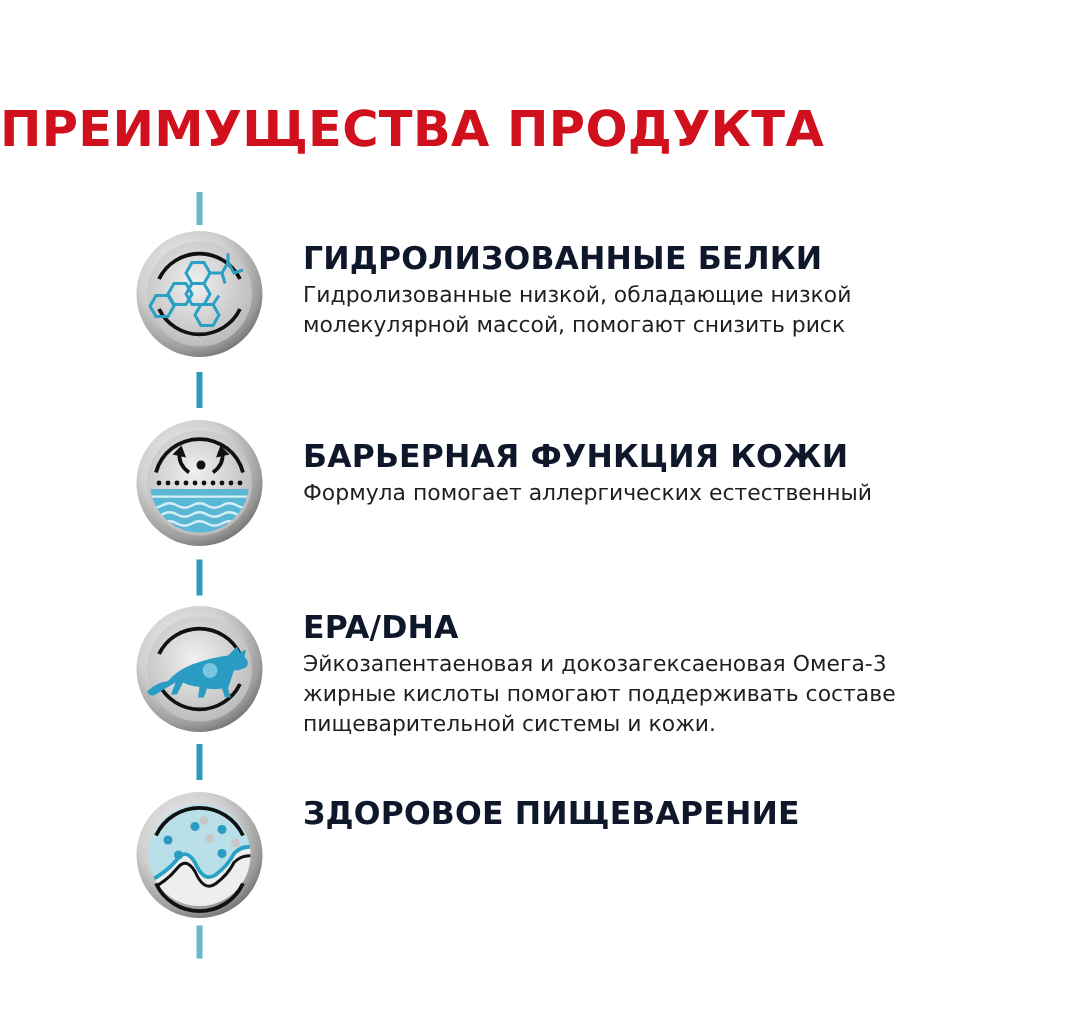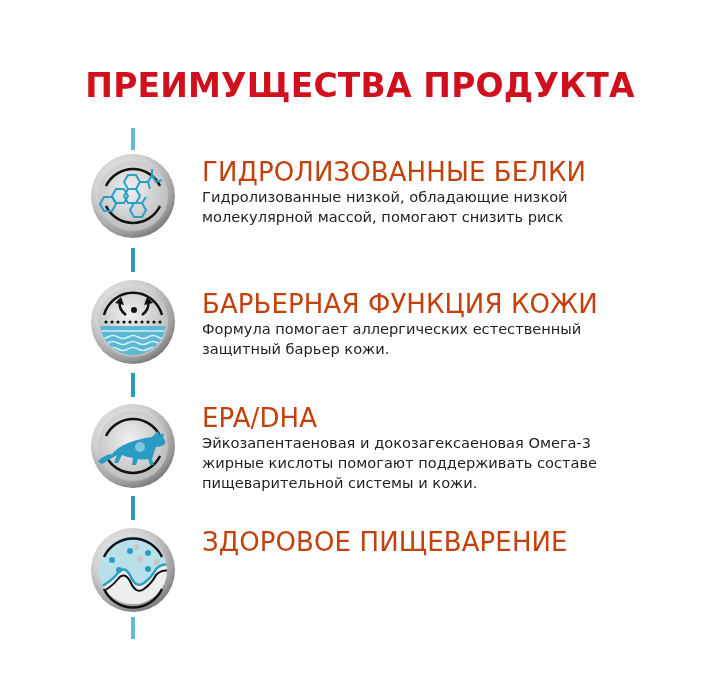--- a/index.html
+++ b/index.html
@@ -1,27 +1,27 @@
 <!DOCTYPE html>
 <html><head>
   <meta charset="utf-8">
   <style>
     html, body { margin: 0; padding: 0; background: #ffffff; }
     body { width: 720px; height: 681px; position: relative; overflow: hidden; font-family: "DejaVu Sans", "Liberation Sans", sans-serif; }
     .title {
-      position: absolute; left: 0; top: 66px; width: 720px; text-align: center;
+      position: absolute; left: 0; top: 66px; width: 720px; text-align: left;
       color: #d0101c; font-weight: bold; font-size: 33px; letter-spacing: 0.2px;
       font-family: "DejaVu Sans", sans-serif;
     }
     .timeline-seg { position: absolute; left: 131px; width: 4px; background: #2a9bb8; }
     .icon-wrap { position: absolute; left: 90px; width: 86px; height: 86px; }
     .icon-wrap svg { width: 86px; height: 86px; display: block; }
     .item { position: absolute; left: 202px; width: 470px; }
     .item-title {
-      color: #c2410c; font-weight: normal; font-size: 26px; line-height: 24px; margin: 0 0 3px 0;
+      color: #0f172a; font-weight: bold; font-size: 21px; line-height: 24px; margin: 0 0 3px 0;
       letter-spacing: 0.1px;
     }
     .item-desc { color: #1f1f1f; font-size: 14.6px; line-height: 20px; margin: 0; }
   </style>
 </head>
 <body>
 
 <svg width="0" height="0" style="position:absolute">
   <defs>
     <radialGradient id="metal" cx="40%" cy="35%" r="70%">
@@ -107,21 +107,20 @@
       <path d="M52 36 Q60 30 58 22"></path>
     </g>
     <polygon points="25,24 31,18 34,26" fill="#111"></polygon>
     <polygon points="54,26 57,18 63,24" fill="#111"></polygon>
   </svg>
 </div>
 <div class="item" style="top:292px">
   <div class="item-title">БАРЬЕРНАЯ ФУНКЦИЯ КОЖИ</div>
   <p class="item-desc">
     <span>Формула помогает аллергических естественный</span><br>
-    <span>защитный барьер кожи.</span>
   </p>
 </div>
 
 <div class="icon-wrap" style="top:403px">
   <svg viewBox="0 0 86 86">
     <circle cx="43" cy="43" r="42" fill="url(#metal)"></circle>
     <circle cx="43" cy="43" r="35" fill="url(#inner)"></circle>
     <path d="M16 33 A30 30 0 0 1 70 33" fill="none" stroke="#111" stroke-width="2.5"></path>
     <path d="M16 53 A30 30 0 0 0 70 53" fill="none" stroke="#111" stroke-width="2.5"></path>
     <path fill="#2a9cc4" d="M8 58 Q14 52 22 51 Q28 44 38 40 Q52 35 62 34 Q66 30 68 28 L70 32 L74 30 L73 35 Q77 38 74 42 Q70 44 66 44 Q64 50 62 56 L64 62 L60 62 L58 56 Q52 57 48 56 L46 62 L42 62 L43 55 Q36 54 32 52 L28 60 L24 60 L27 52 Q20 56 14 60 Q10 62 8 58 Z"></path>

